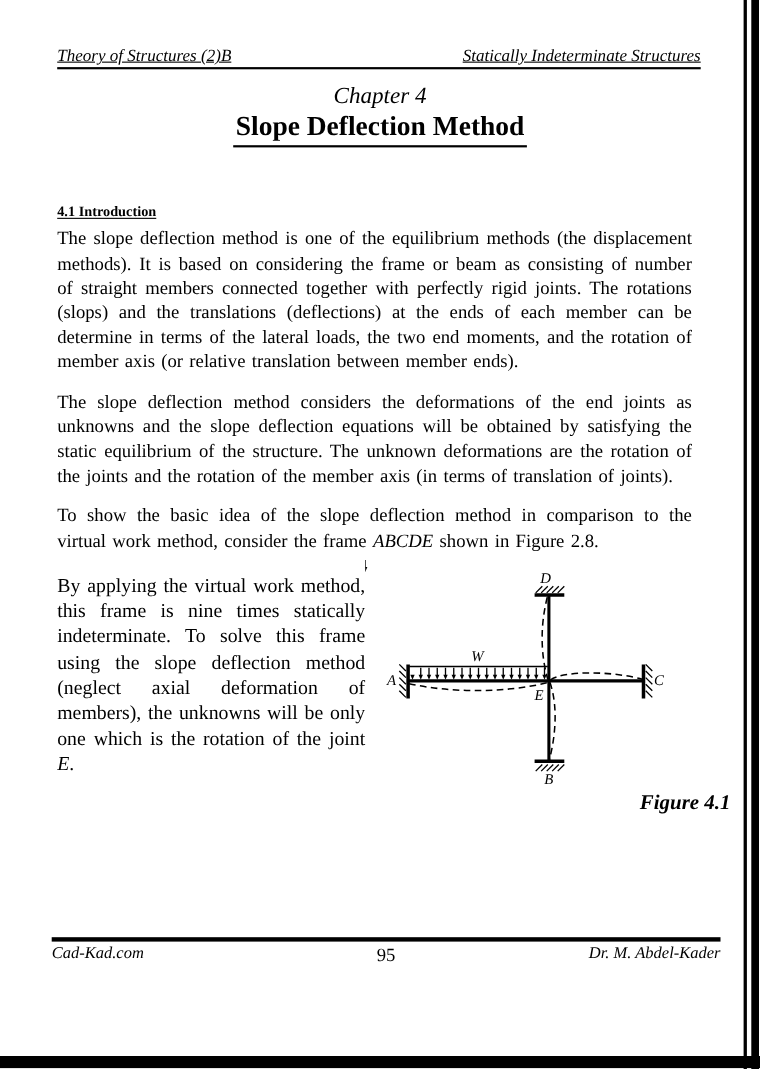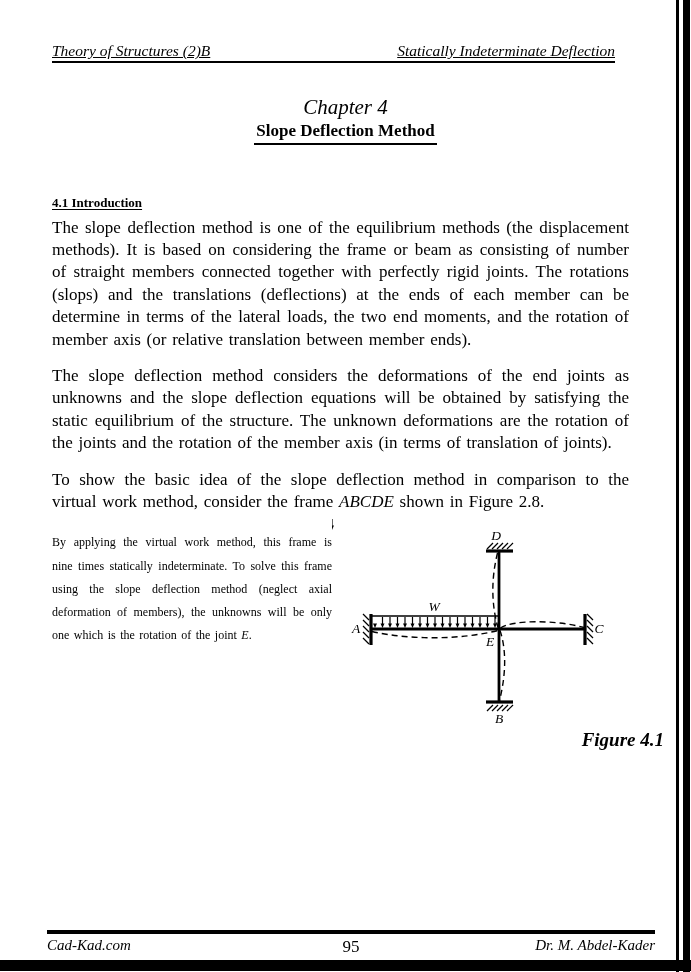--- a/index.html
+++ b/index.html
@@ -9,45 +9,45 @@
   .page {
     position: relative;
     width: 691px;
     height: 972px;
     background: #ffffff;
     overflow: hidden;
   }
 
   
   .doc-header {
-    margin: 42px 76px 0 52px;
+    margin: 42px 54px 0 52px;
     display: flex;
     justify-content: space-between;
     align-items: flex-start;
     border-bottom: 2.5px solid #000;
     padding-bottom: 1px;
     font-style: italic;
     font-size: 15.5px;
     gap: 36px;
   }
   .doc-header span { text-decoration: underline; }
 
   
   .chapter-heading {
-    margin-top: 32px;
+    margin-top: 12px;
     text-align: center;
     font-style: italic;
     font-size: 21px;
     line-height: 1.15;
   }
   .doc-title-wrap { text-align: center; margin-top: 2px; }
   .doc-title {
     display: inline-block;
     font-weight: bold;
-    font-size: 17px;
+    font-size: 25px;
     line-height: 1.2;
     border-bottom: 2.5px solid #000;
     padding: 0 2px 1px 2px;
   }
 
   
   .section-heading {
     margin: 50px 62px 0 52px;
     font-weight: bold;
     font-size: 13px;
@@ -66,42 +66,42 @@
 
   
   .fig-row {
     margin: 6px 0 0 52px;
     display: flex;
     align-items: flex-start;
   }
   .fig-row p.narrow {
     width: 280px;
     margin: 12px 0 0 0;
-    font-size: 12px;
+    font-size: 18px;
     line-height: 23.2px;
     text-align: justify;
     word-spacing: 1.5px;
   }
   figure.frame-figure { width: 332px; margin: 0; }
   figure.frame-figure svg { display: block; }
   figcaption.figure-caption {
     text-align: right;
     font-weight: bold;
     font-style: italic;
     font-size: 19px;
     margin-top: 2px;
   }
   .fig-label { font-style: italic; font-size: 13.5px; fill: #000; }
 
   
   .doc-footer {
     position: absolute;
     left: 47px;
     right: 36px;
-    top: 930px;
+    top: 852px;
   }
   .footer-rule { height: 3.5px; background: #000; }
   .footer-row {
     margin-top: 3px;
     display: flex;
     justify-content: space-between;
     align-items: baseline;
     font-size: 15px;
     font-style: italic;
   }
@@ -118,21 +118,21 @@
   .scan-bar-right  { position: absolute; top: 0; bottom: 0; right: 1px; width: 7px; background: #000; }
   .scan-bar-bottom { position: absolute; left: 0; right: 0; bottom: 1px; height: 11px; background: #000; }
 </style>
 </head>
 <body>
 
 <div class="page">
 
   <div class="doc-header">
     <span>Theory of Structures (2)B</span>
-    <span>Statically Indeterminate Deflection</span>
+    <span>Statically Indeterminate Structures</span>
   </div>
 
   <div class="chapter-heading">Chapter 4</div>
   <div class="doc-title-wrap">
     <span class="doc-title">Slope Deflection Method</span>
   </div>
 
   <div class="section-heading">4.1 Introduction</div>
 
   <p class="body-par first"><span>The slope deflection method is one of the equilibrium methods (the displacement methods). It is based on considering the frame or beam as consisting of number of straight members connected together with perfectly rigid joints. The rotations (slops) and the translations (deflections) at the ends of each member can be determine in terms of the lateral loads, the two end moments, and the rotation of member axis (or relative translation between member ends).</span></p>

